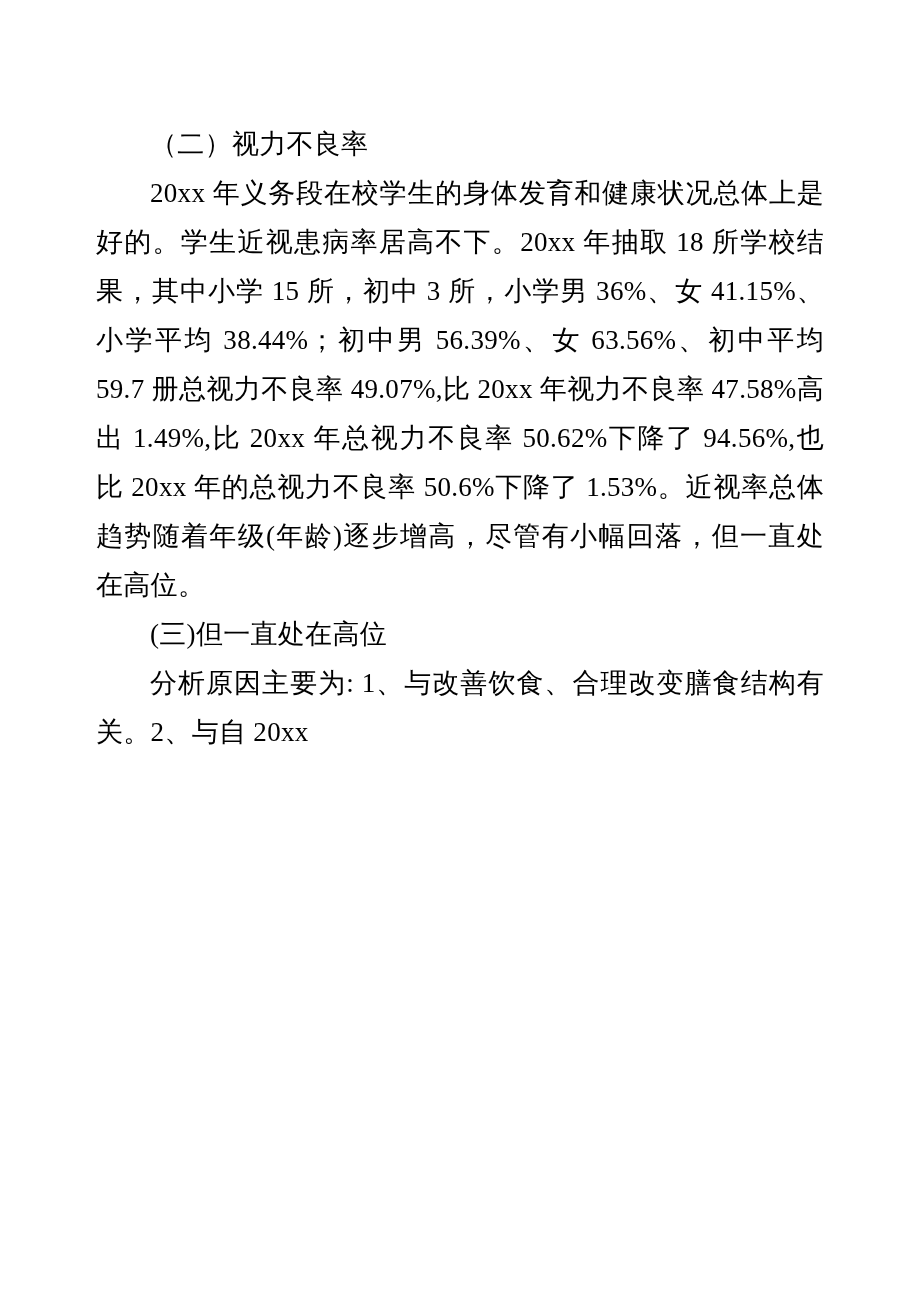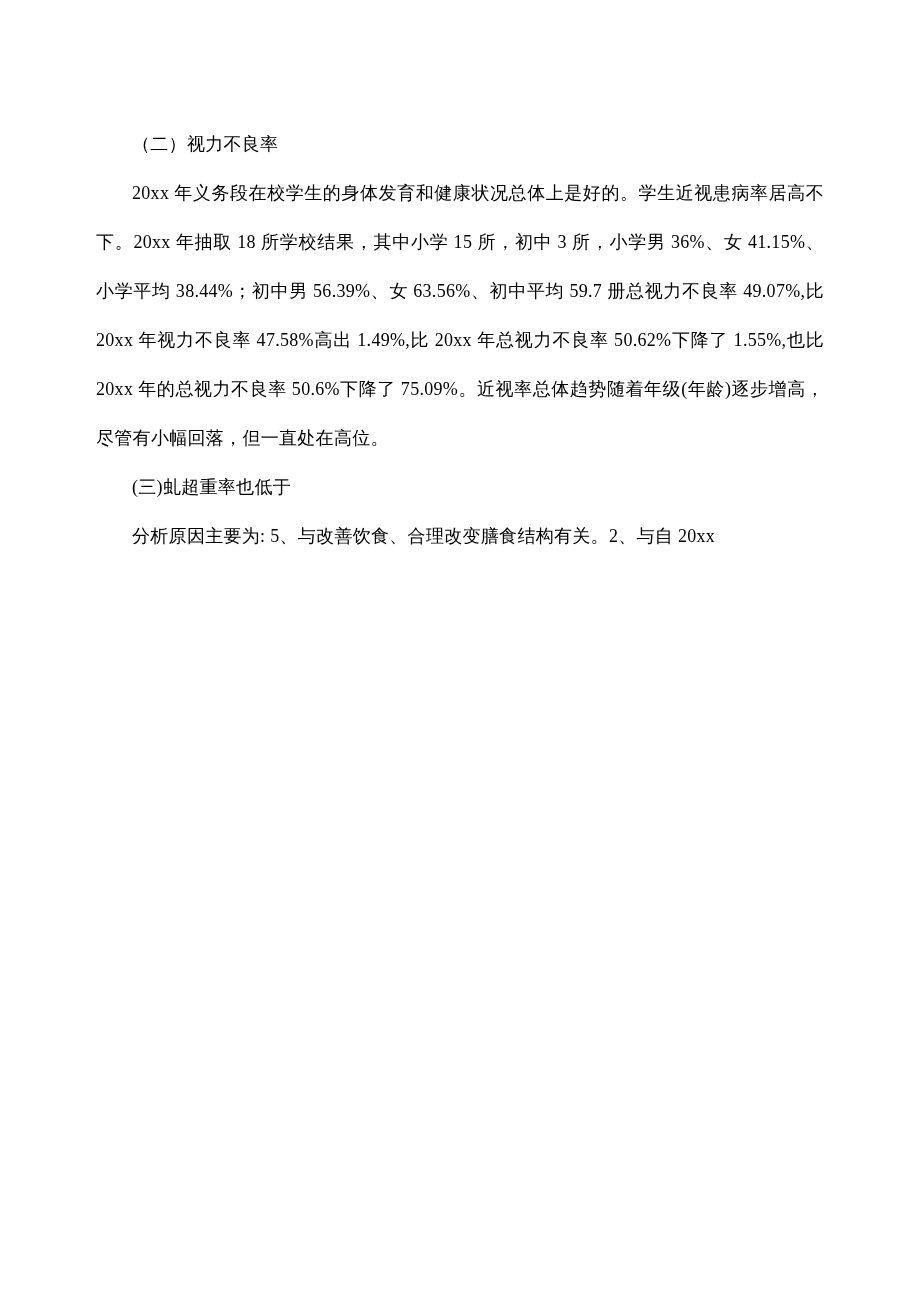--- a/index.html
+++ b/index.html
@@ -15,21 +15,21 @@
     overflow: hidden;
   }
   .page {
     width: 920px;
     height: 1301px;
     box-sizing: border-box;
     padding: 120px 96px 60px 96px;
     position: relative;
   }
   .doc-body {
-    font-size: 18px;
+    font-size: 27px;
     line-height: 49px;
     letter-spacing: 0.3px;
     text-align: justify;
     text-justify: inter-ideograph;
   }
   .para {
     margin: 0 0 0 0;
     text-indent: 2em;
     text-align: justify;
     text-justify: inter-ideograph;
@@ -39,22 +39,22 @@
   }
 </style>
 </head>
 <body>
 
 <div class="page">
   <div class="doc-body">
 
     <p class="para heading">（二）视力不良率</p>
 
-    <p class="para">20xx 年义务段在校学生的身体发育和健康状况总体上是好的。学生近视患病率居高不下。20xx 年抽取 18 所学校结果，其中小学 15 所，初中 3 所，小学男 36%、女 41.15%、小学平均 38.44%；初中男 56.39%、女 63.56%、初中平均 59.7 册总视力不良率 49.07%,比 20xx 年视力不良率 47.58%高出 1.49%,比 20xx 年总视力不良率 50.62%下降了 1.55%,也比 20xx 年的总视力不良率 50.6%下降了 75.09%。近视率总体趋势随着年级(年龄)逐步增高，尽管有小幅回落，但一直处在高位。</p>
+    <p class="para">20xx 年义务段在校学生的身体发育和健康状况总体上是好的。学生近视患病率居高不下。20xx 年抽取 18 所学校结果，其中小学 15 所，初中 3 所，小学男 36%、女 41.15%、小学平均 38.44%；初中男 56.39%、女 63.56%、初中平均 59.7 册总视力不良率 49.07%,比 20xx 年视力不良率 47.58%高出 1.49%,比 20xx 年总视力不良率 50.62%下降了 94.56%,也比 20xx 年的总视力不良率 50.6%下降了 1.53%。近视率总体趋势随着年级(年龄)逐步增高，尽管有小幅回落，但一直处在高位。</p>
 
-    <p class="para heading">(三)虬超重率也低于</p>
+    <p class="para heading">(三)但一直处在高位</p>
 
 
 
-    <p class="para">分析原因主要为: 5、与改善饮食、合理改变膳食结构有关。2、与自 20xx</p>
+    <p class="para">分析原因主要为: 1、与改善饮食、合理改变膳食结构有关。2、与自 20xx</p>
 
   </div>
 </div>
 
 </body></html>

